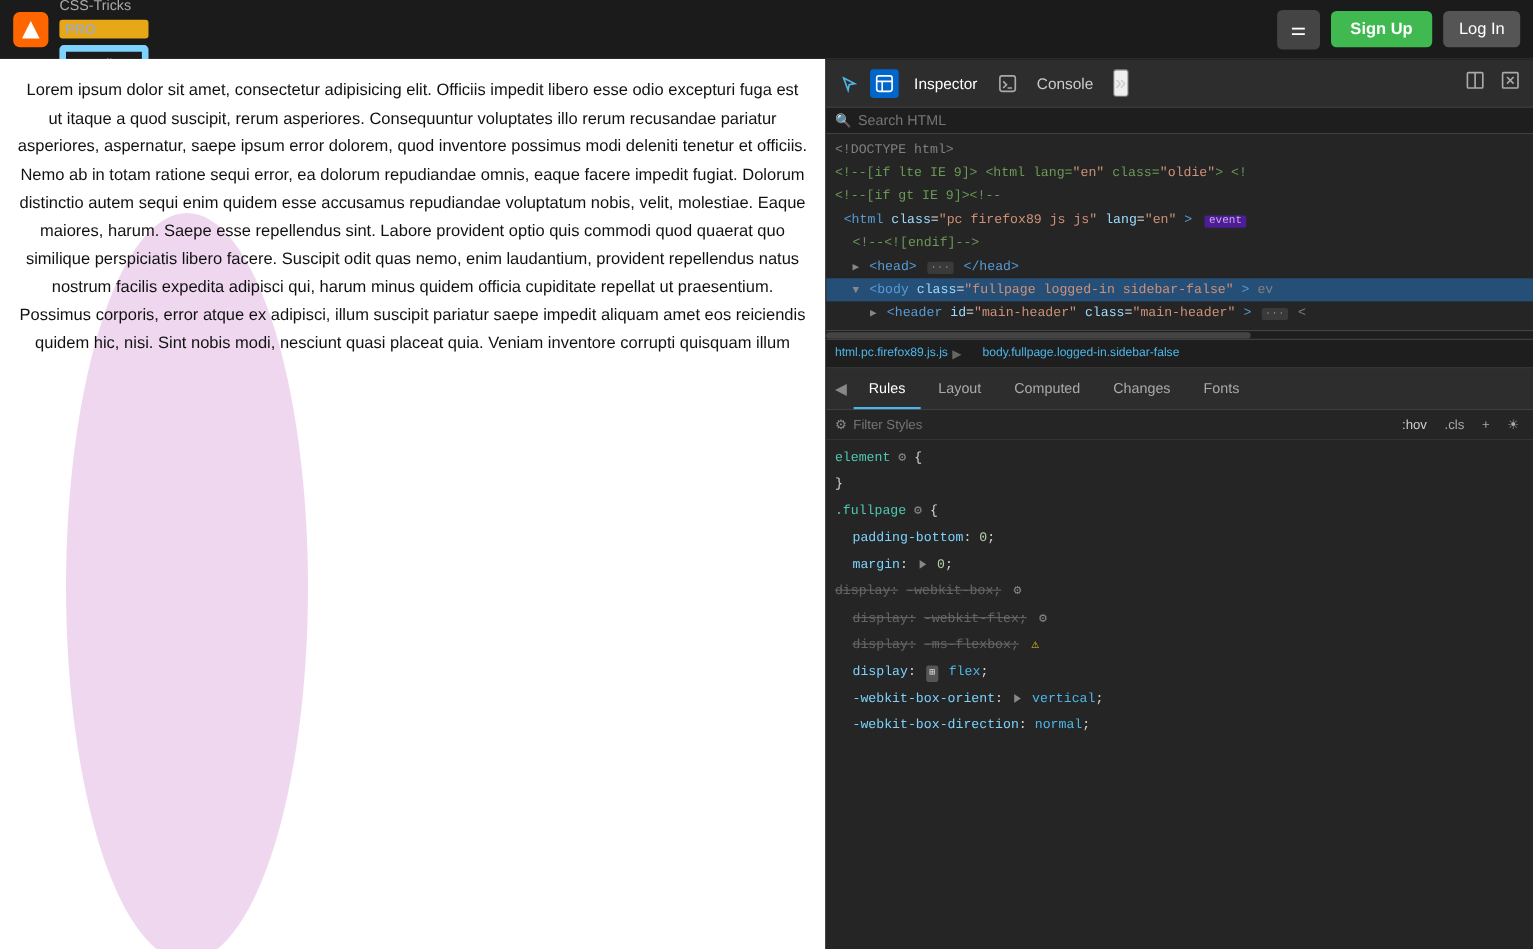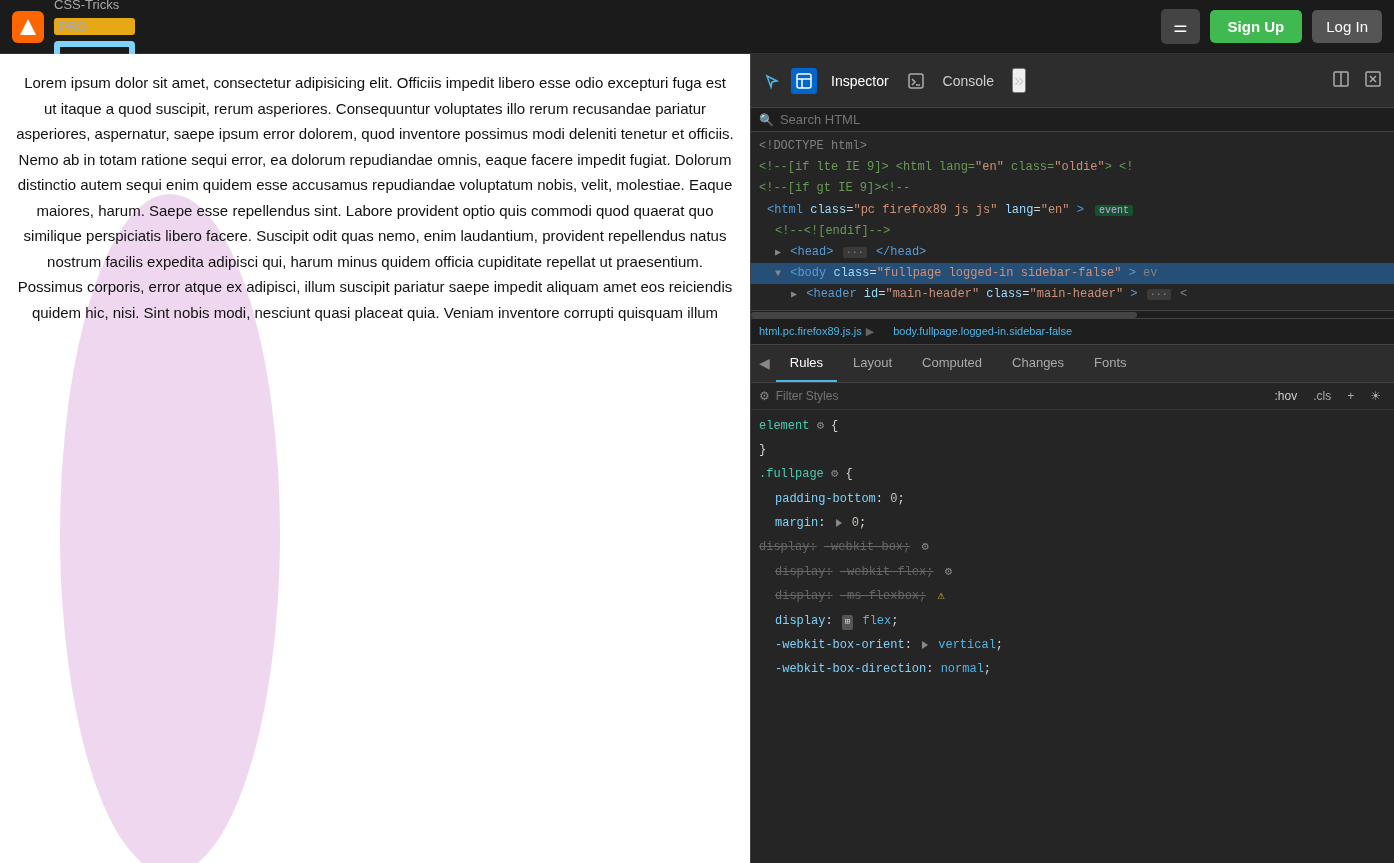--- a/index.html
+++ b/index.html
@@ -101,21 +101,21 @@
       font-size: 12px;
       border-left: 1px solid #444;
       overflow: hidden;
     }
 
     
     #devtools-toolbar {
       display: flex;
       align-items: center;
       background: #2d2d2d;
-      height: 54px;
+      height: 44px;
       padding: 0 8px;
       gap: 6px;
       border-bottom: 1px solid #444;
       flex-shrink: 0;
     }
     .dt-icon-btn {
       background: none; border: none; color: #ccc; cursor: pointer;
       padding: 4px; border-radius: 3px; font-size: 16px;
       display: flex; align-items: center; justify-content: center;
     }
@@ -167,21 +167,21 @@
       background: #264f78;
     }
     .tag-gray { color: #808080; }
     .tag-blue { color: #569cd6; }
     .tag-attr-name { color: #9cdcfe; }
     .tag-attr-val { color: #ce9178; }
     .tag-comment { color: #6a9955; }
     .tag-white { color: #d4d4d4; }
     .expand-arrow { color: #888; margin-right: 2px; font-size: 10px; }
     .event-badge {
-      background: #14532d; color: #cba6e8; font-size: 10px;
+      background: #4c1d95; color: #cba6e8; font-size: 10px;
       padding: 0 4px; border-radius: 2px; margin-left: 4px;
     }
     .ellipsis-badge {
       background: #3a3a3a; color: #888; font-size: 10px;
       padding: 0 3px; border-radius: 2px; margin: 0 2px;
     }
 
     
     #breadcrumb {
       background: #1e1e1e;

